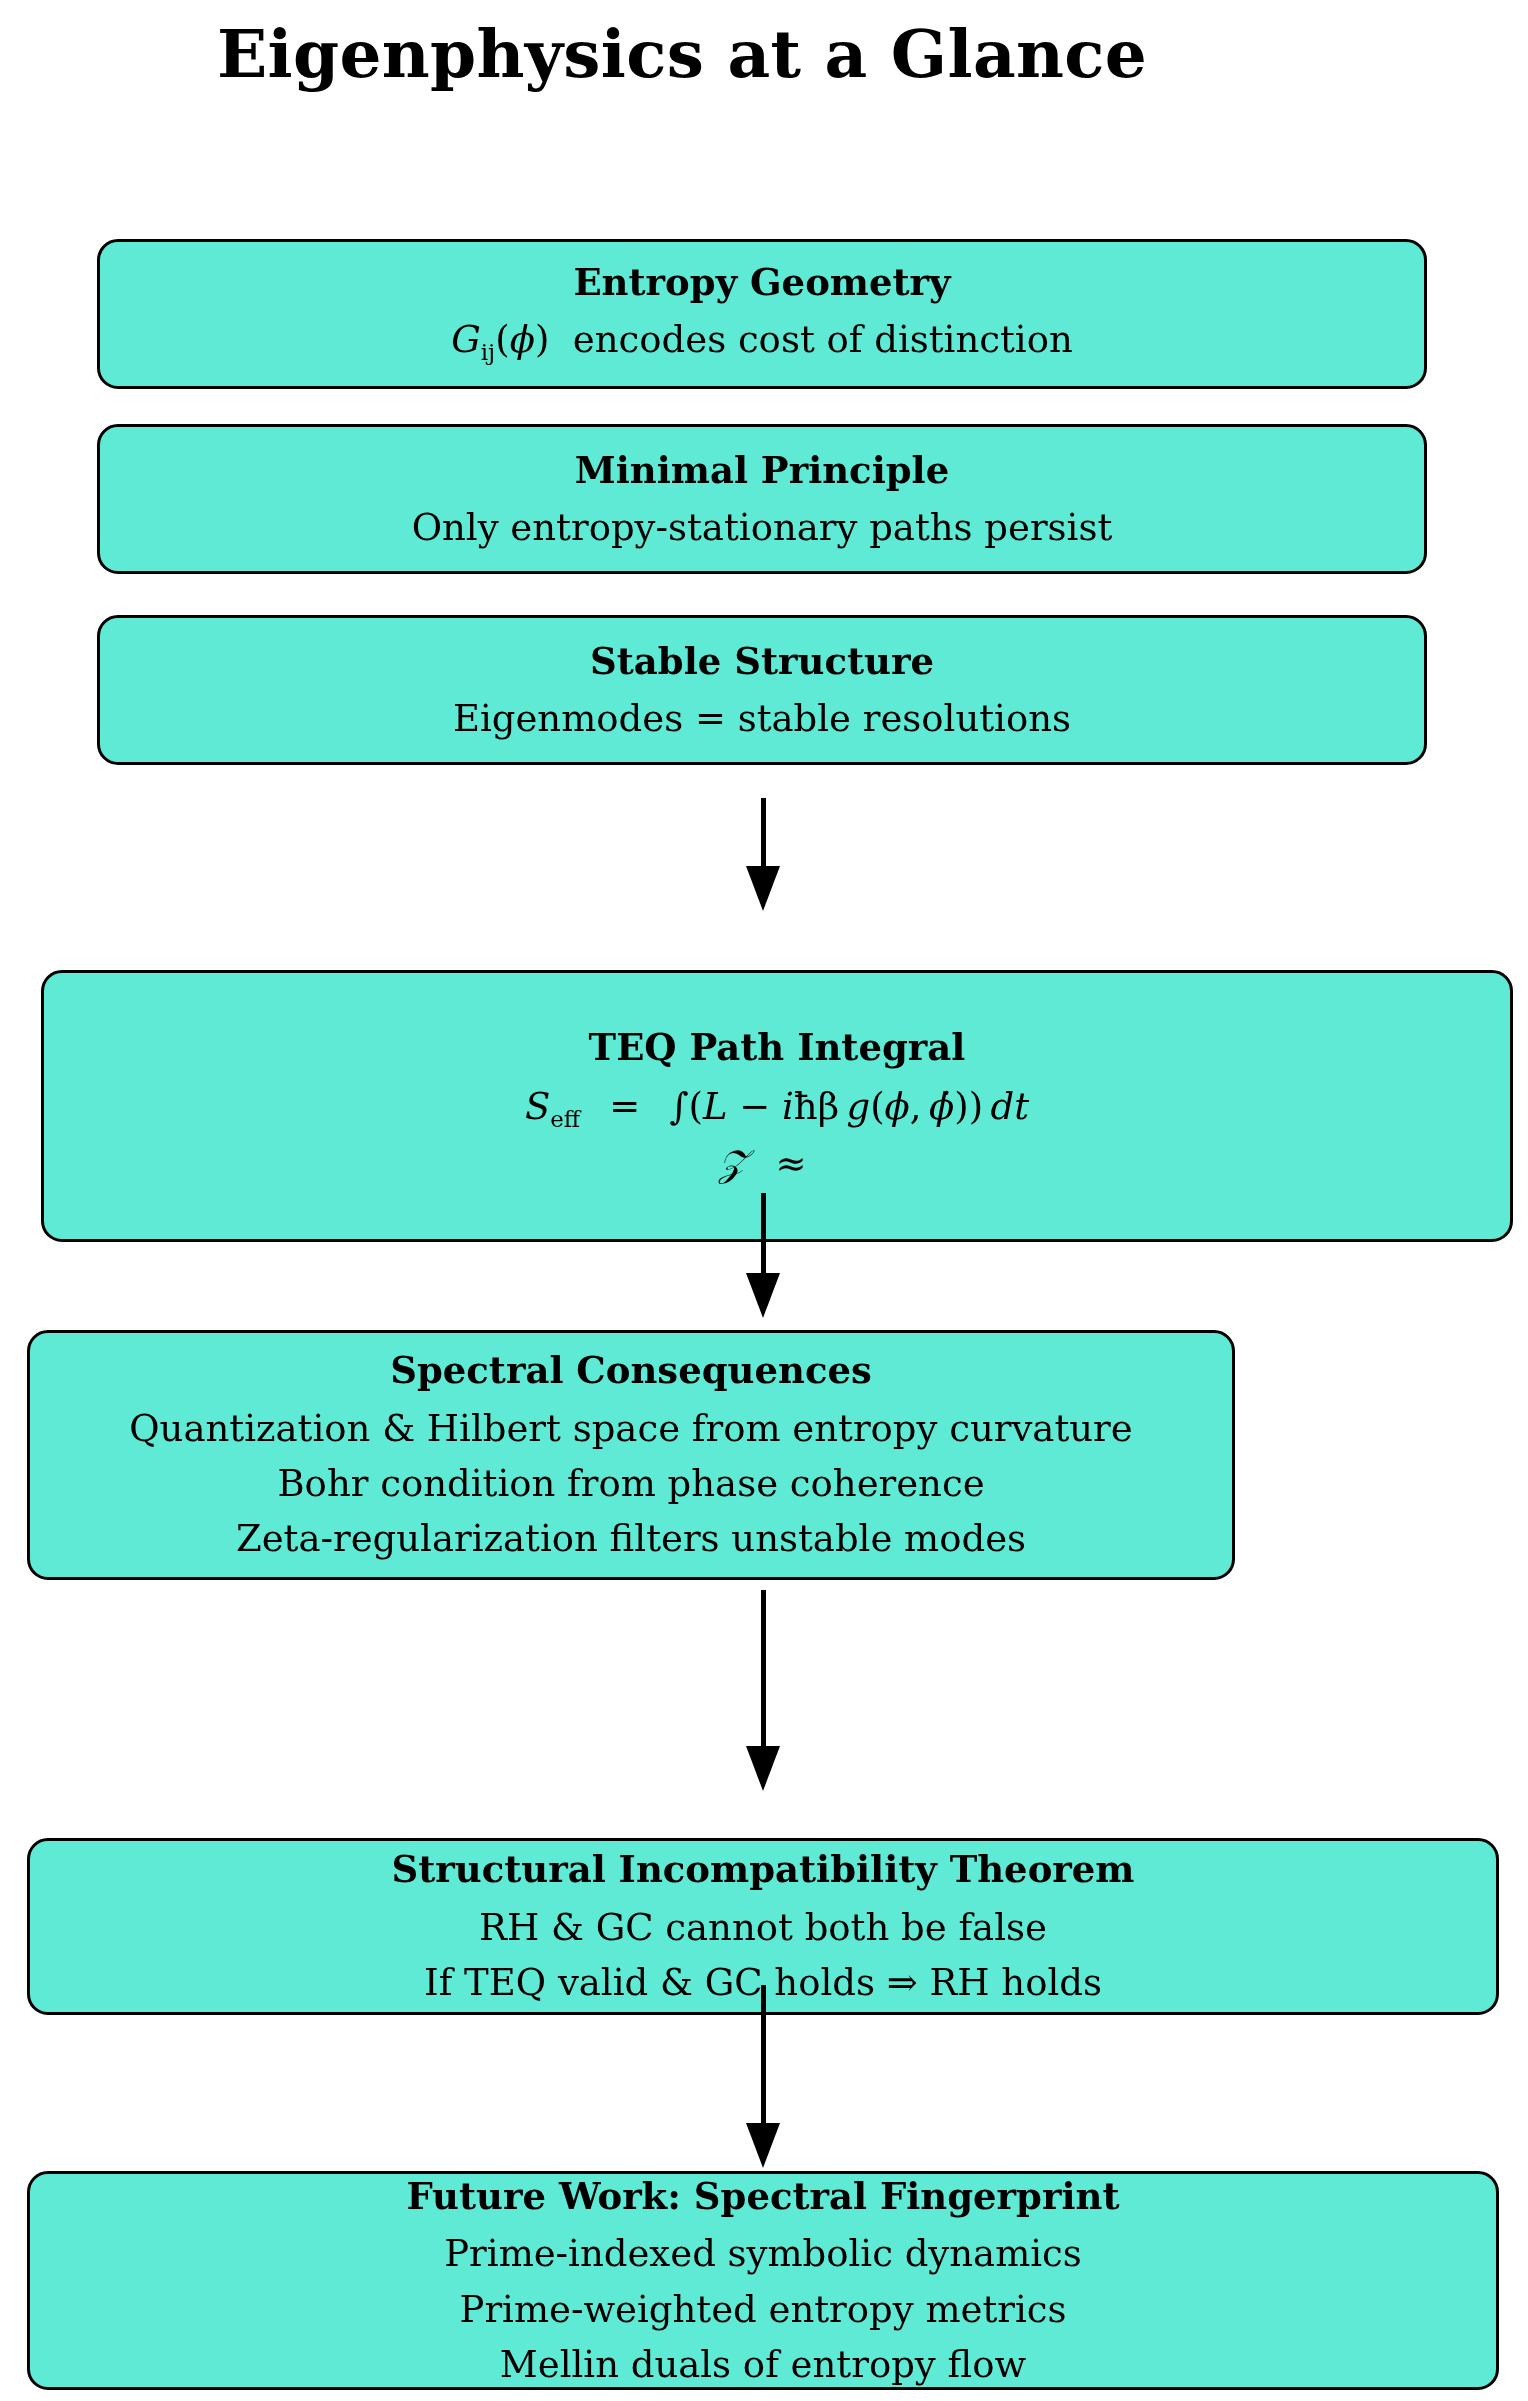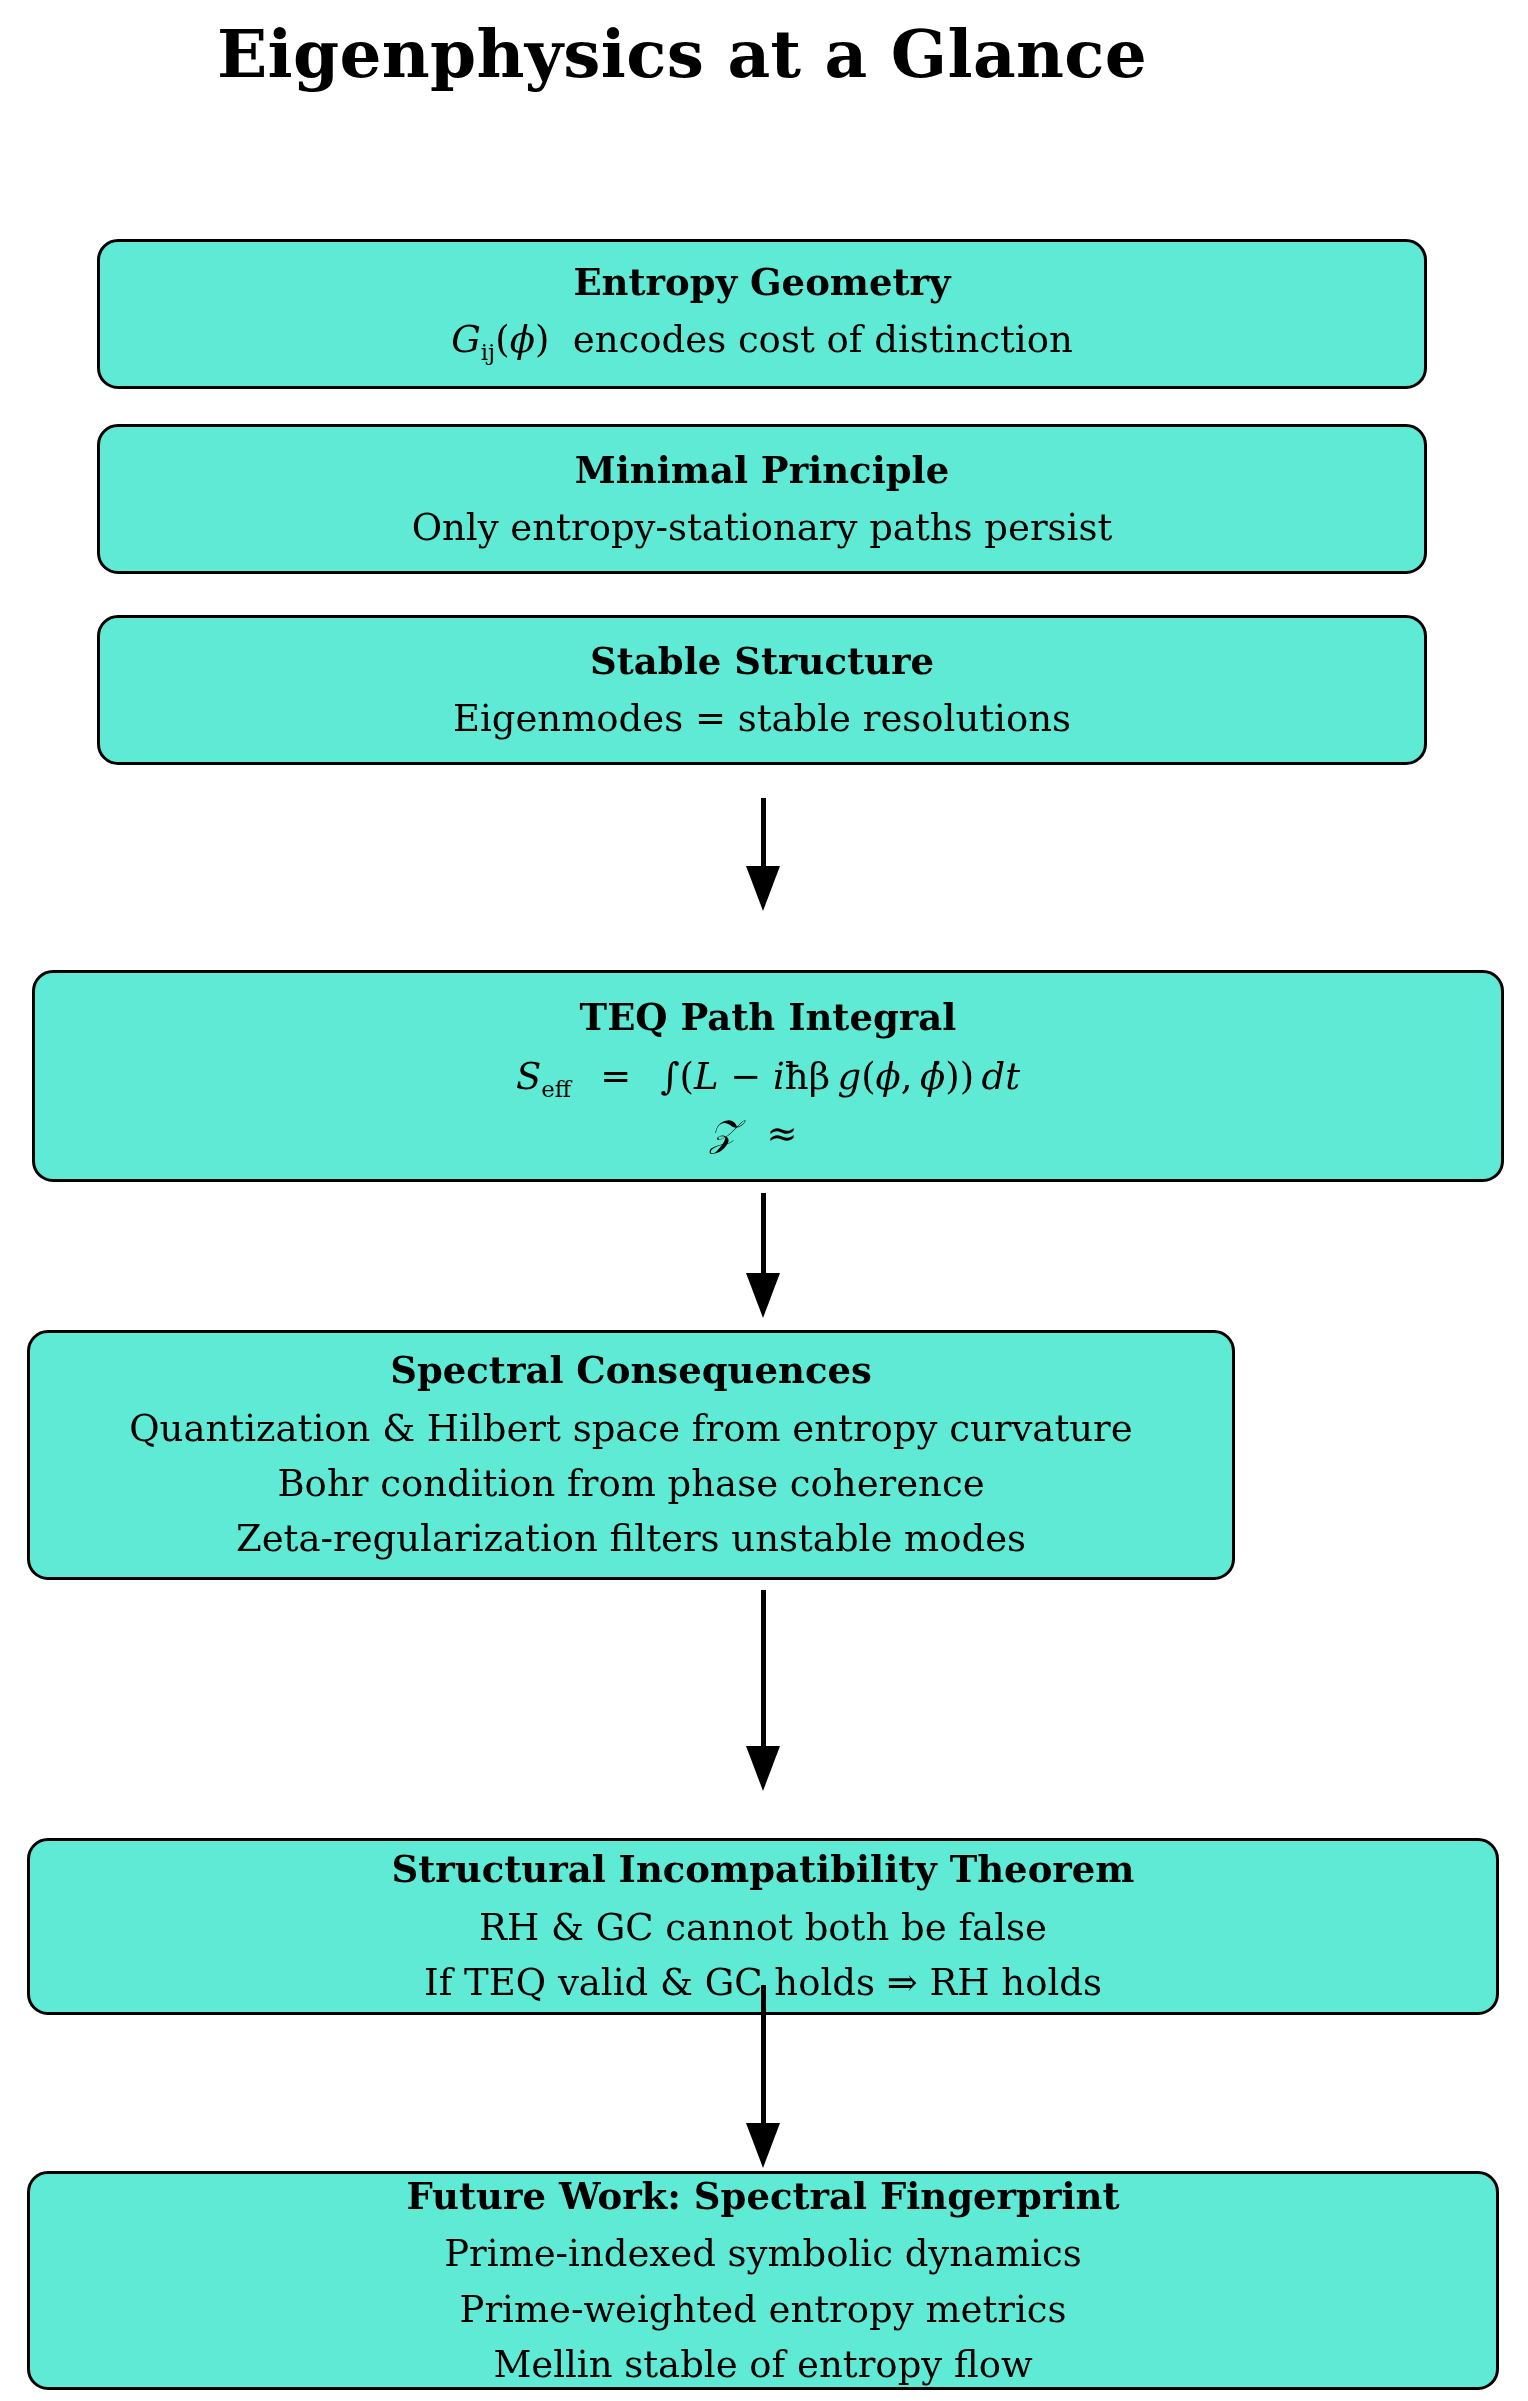--- a/index.html
+++ b/index.html
@@ -135,21 +135,21 @@
   <div class="node-title">Stable Structure</div>
   <div class="gap-sm"></div>
   <div class="node-line">Eigenmodes = stable resolutions</div>
 </div>
 
 <div class="arrow" style="left:740px; top:798px; width:47px; height:113px;">
   <div class="shaft" style="height:72px;"></div>
   <div class="head"></div>
 </div>
 
-<div class="node" style="left:32px; top:970px; width:1472px; height:212px;">
+<div class="node" style="left:41px; top:970px; width:1472px; height:272px;">
   <div class="node-title">TEQ Path Integral</div>
   <div class="gap-sm"></div>
 
   <div class="mathrow">
     <span><span class="mi">S</span><span class="sub">eff</span></span>
     <span>=</span>
     <span class="mathcell-l">∫(<span class="mi">L</span> − <span class="mi">i</span>ħβ <span class="mi">g</span>(<span class="mi">ϕ</span>, <span class="mi">ϕ̇</span>)) <span class="mi">dt</span></span>
   </div>
 
   <div class="mathrow" style="margin-top:9.7px;">
@@ -191,16 +191,16 @@
   <div class="shaft" style="height:139px;"></div>
   <div class="head"></div>
 </div>
 
 <div class="node" style="left:27px; top:2171px; width:1472px; height:219px;">
   <div class="node-title">Future Work: Spectral Fingerprint</div>
   <div class="gap-sm"></div>
   <div class="node-lines">
     <div class="node-line">Prime-indexed symbolic dynamics</div>
     <div class="node-line">Prime-weighted entropy metrics</div>
-    <div class="node-line">Mellin stable of entropy flow</div>
+    <div class="node-line">Mellin duals of entropy flow</div>
   </div>
 </div>
 
 
 </body></html>

